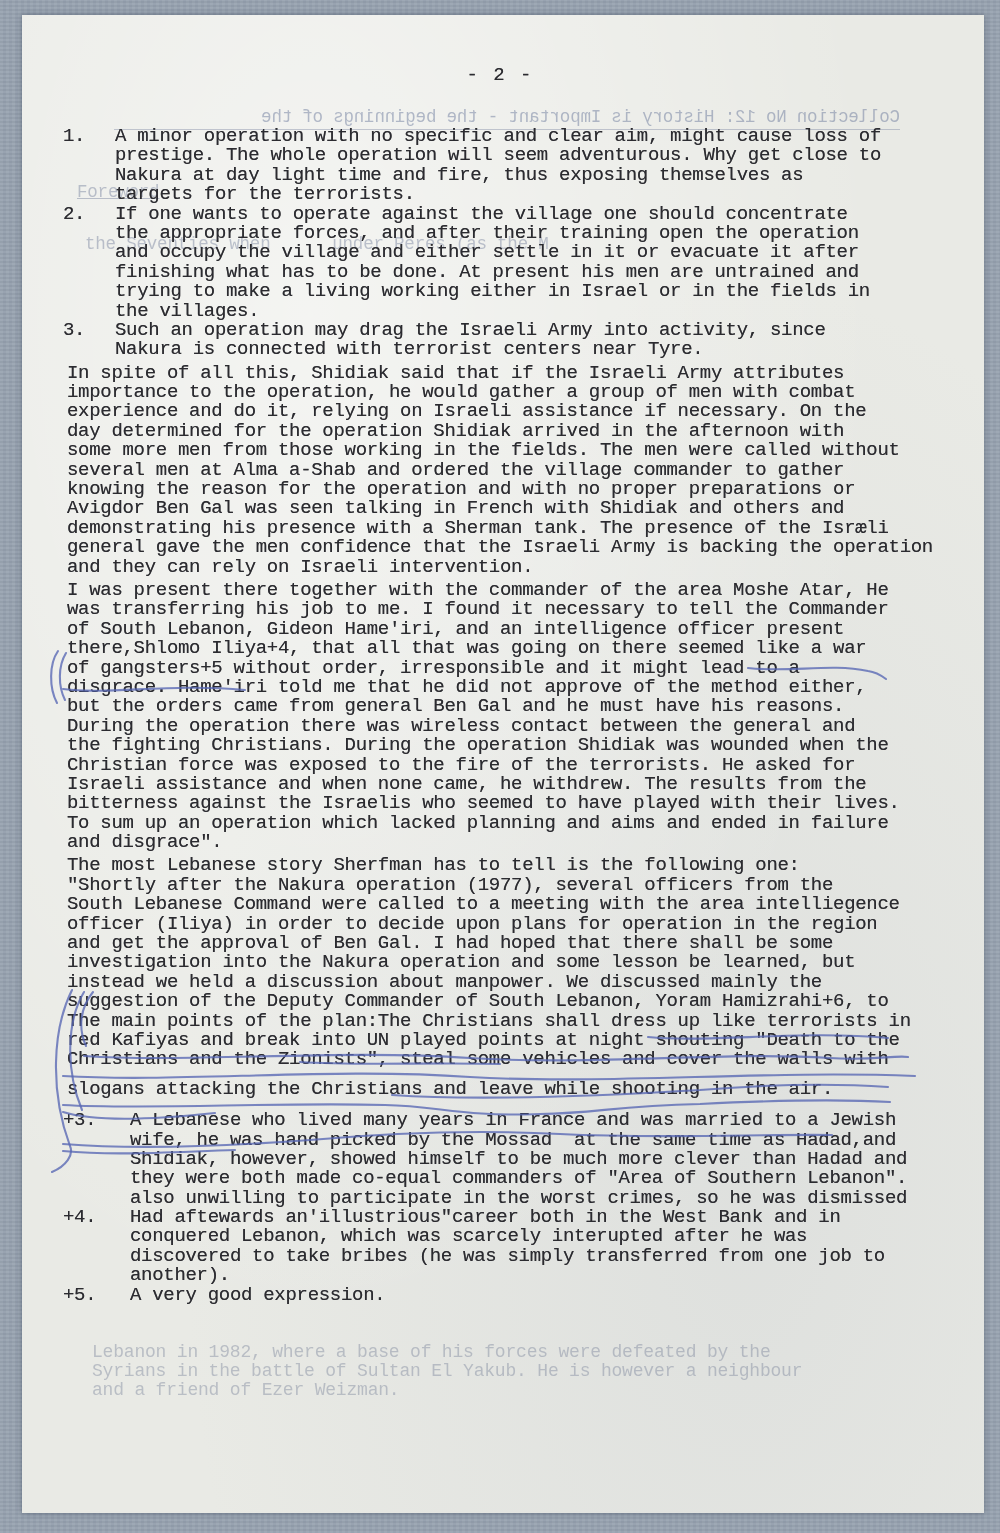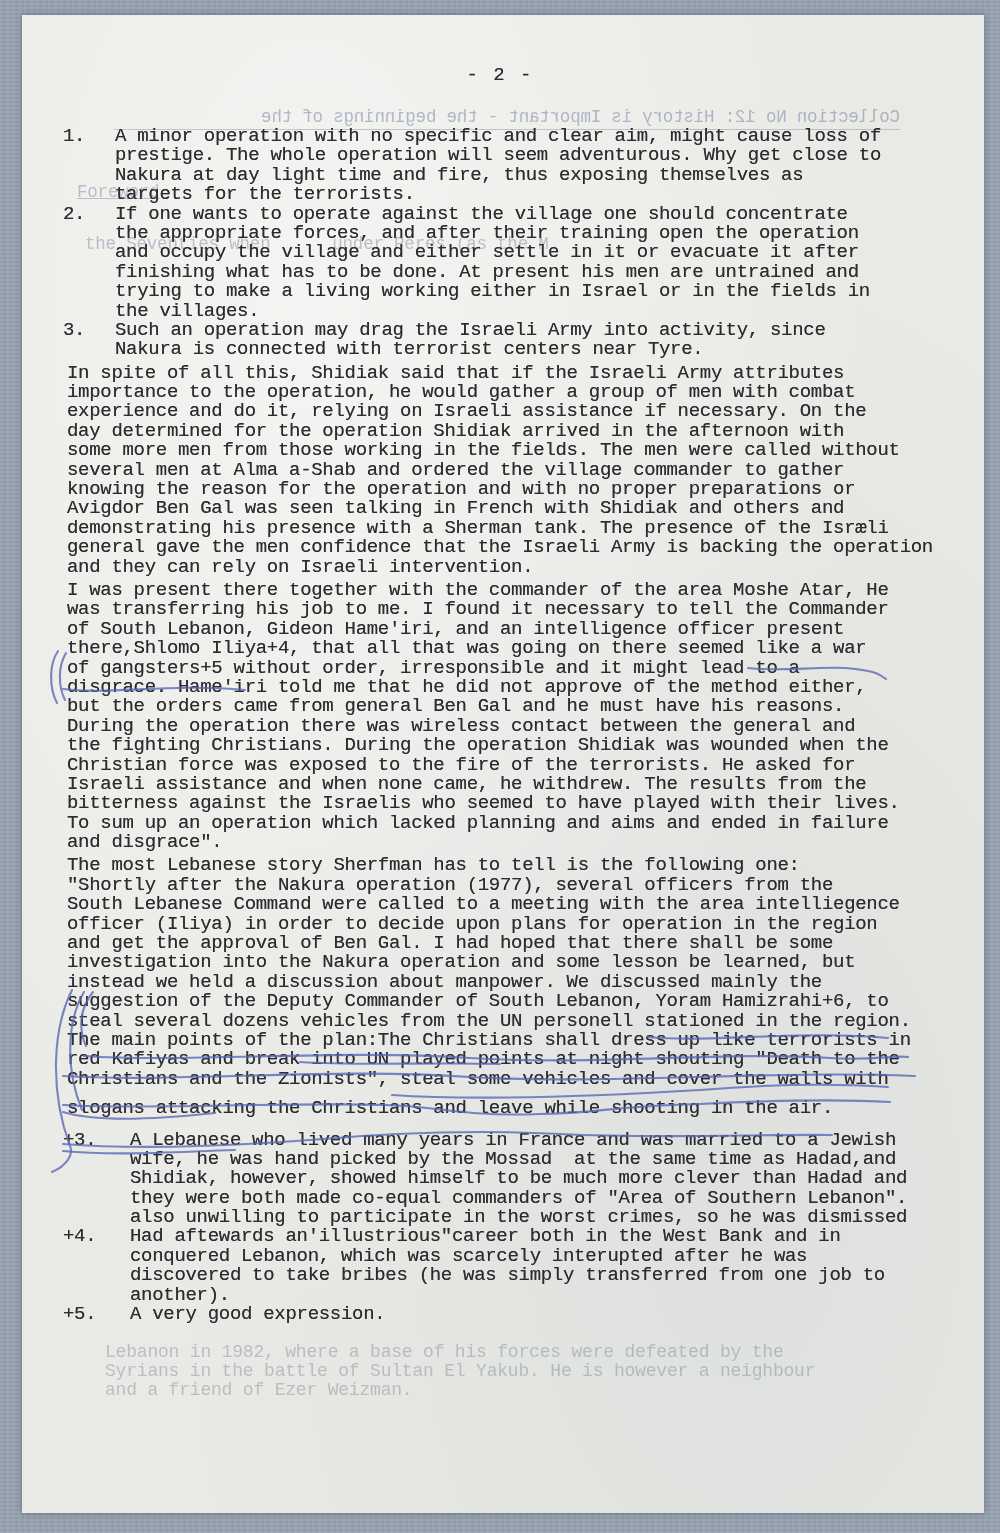--- a/index.html
+++ b/index.html
@@ -34,21 +34,21 @@
   .para.gap{margin-top:10px;}
   #footnotes{margin-top:12px;}
   
   .ghost{position:absolute;white-space:pre;font-size:17.5px;letter-spacing:-0.2px;
     color:rgba(100,112,145,.40);filter:blur(.4px);}
   #ghost-title{top:92px;left:92px;width:786px;transform:scaleX(-1);
     border-bottom:1.5px solid rgba(100,112,145,.35);padding-bottom:2px;
     color:rgba(96,110,148,.45);}
   #ghost-foreword{top:167px;left:55px;text-decoration:underline;}
   #ghost-seventies{top:187px;left:63px;margin-top:32px;}
-  .ghost-bottom{left:83px;font-size:18px;color:rgba(108,118,145,.38);}
+  .ghost-bottom{left:70px;font-size:18px;color:rgba(108,118,145,.38);}
   
   #pen-overlay{position:absolute;left:0;top:0;pointer-events:none;}
   #pen-overlay path{fill:none;stroke:var(--pen);stroke-width:2.1;stroke-linecap:round;
     opacity:.78;}
 </style>
 </head>
 <body style="background: rgb(151, 162, 176);">
 
 <div id="frame-noise"></div>
 
@@ -127,21 +127,20 @@
       </div>
       <div class="para">
         <div class="tline">The most Lebanese story Sherfman has to tell is the following one:</div>
         <div class="tline">"Shortly after the Nakura operation (1977), several officers from the</div>
         <div class="tline">South Lebanese Command were called to a meeting with the area intelliegence</div>
         <div class="tline">officer (Iliya) in order to decide upon plans for operation in the region</div>
         <div class="tline">and get the approval of Ben Gal. I had hoped that there shall be some</div>
         <div class="tline">investigation into the Nakura operation and some lesson be learned, but</div>
         <div class="tline">instead we held a discussion about manpower. We discussed mainly the</div>
         <div class="tline">suggestion of the Deputy Commander of South Lebanon, Yoram Hamizrahi+6, to</div>
-        <div class="tline">steal several dozens vehicles from the UN personell stationed in the region.</div>
         <div class="tline">The main points of the plan:The Christians shall dress up like terrorists in</div>
         <div class="tline">red Kafiyas and break into UN played points at night shouting "Death to the</div>
         <div class="tline">Christians and the Zionists", steal some vehicles and cover the walls with</div>
       </div>
       <div class="para gap">
         <div class="tline">slogans attacking the Christians and leave while shooting in the air.</div>
       </div>
     </div>
   <div id="footnotes">
       <div class="item fn">

